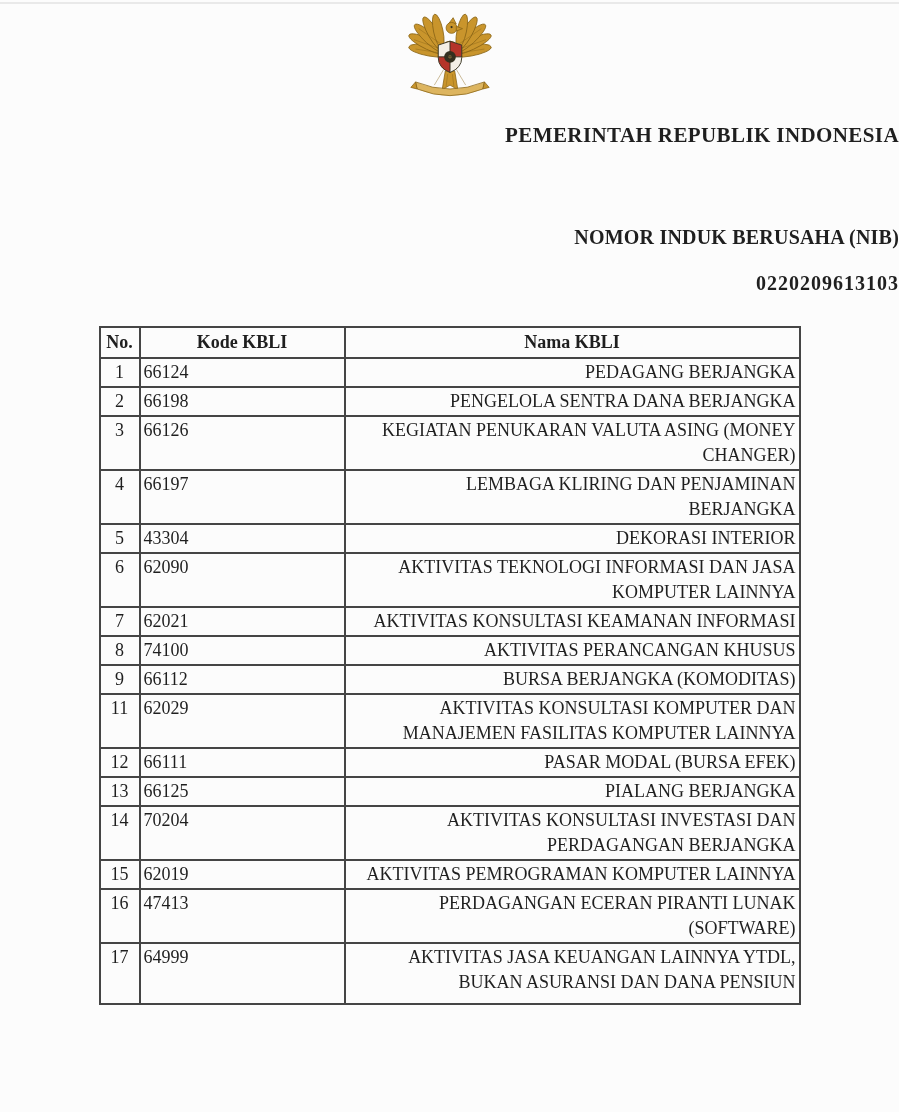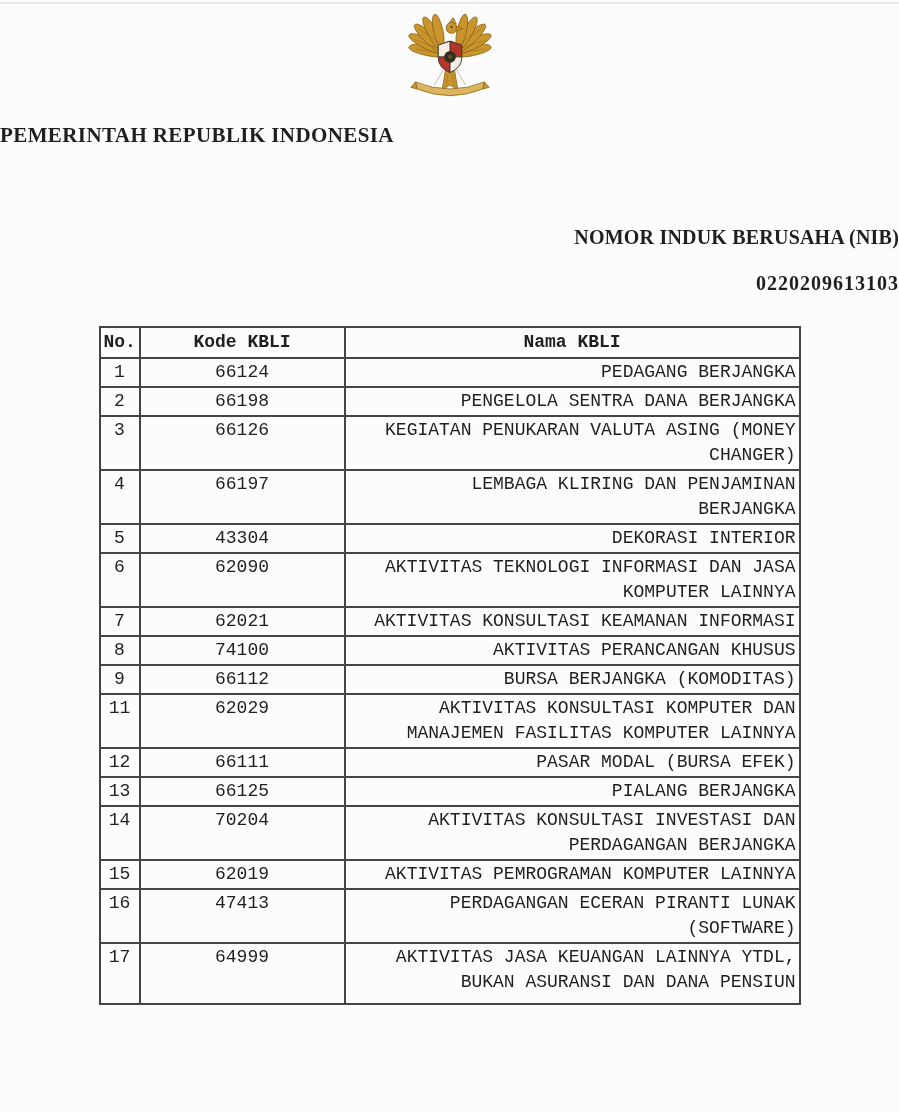--- a/index.html
+++ b/index.html
@@ -35,47 +35,46 @@
   .darkq  { fill: var(--emblem-dark); }
   .shieldline { stroke: var(--emblem-dark); stroke-width: 1.2; fill: none; }
   .feather-line { stroke: var(--emblem-gold-dark); stroke-width: 0.7; fill: none; opacity: 0.8; }
 
   .gov-title {
     margin: 14px 0 12px;
     font-size: 21px;
     font-weight: bold;
     letter-spacing: 0.4px;
     line-height: 26px;
-    text-align: left;
+    text-align: right;
   }
   .nib-block { margin-top: 76px; text-align: right; font-weight: bold; }
   .nib-title  { font-size: 20px; line-height: 26px; letter-spacing: 0.2px; }
   .nib-number { font-size: 20px; line-height: 26px; letter-spacing: 1px; margin-top: 20px; }
 
   table.kbli {
     margin: 30px auto 1px;
     width: 700px;
     table-layout: fixed;
     border-collapse: collapse;
-    font-family: Liberation Mono, monospace;
   }
   .kbli col.c-no   { width: 40px;  }
   .kbli col.c-kode { width: 205px; }
   .kbli col.c-nama { width: 455px; }
   .kbli th, .kbli td {
     border: 2px solid var(--border-color);
     font-size: 18px;
     line-height: 25px;
     padding: 1px 3px;
     vertical-align: top;
     overflow: hidden;
   }
   .kbli th { font-weight: bold; text-align: center; padding: 2px 3px; }
   td.col-no   { text-align: center; }
-  td.col-kode { text-align: center; }
+  td.col-kode { text-align: left; }
   td.col-nama { text-align: right; white-space: pre-line; }
   .kbli tbody tr:last-child td { padding-bottom: 8px; }
 </style>
 </head>
 <body>
 
 <div class="top-edge-line"></div>
 
 <div class="doc-header">
 

